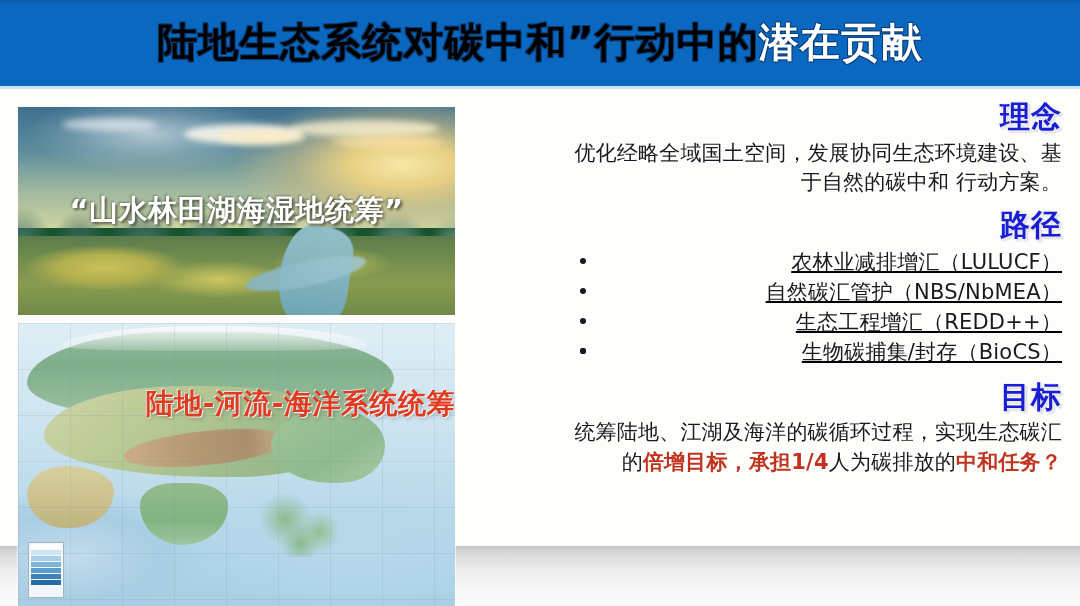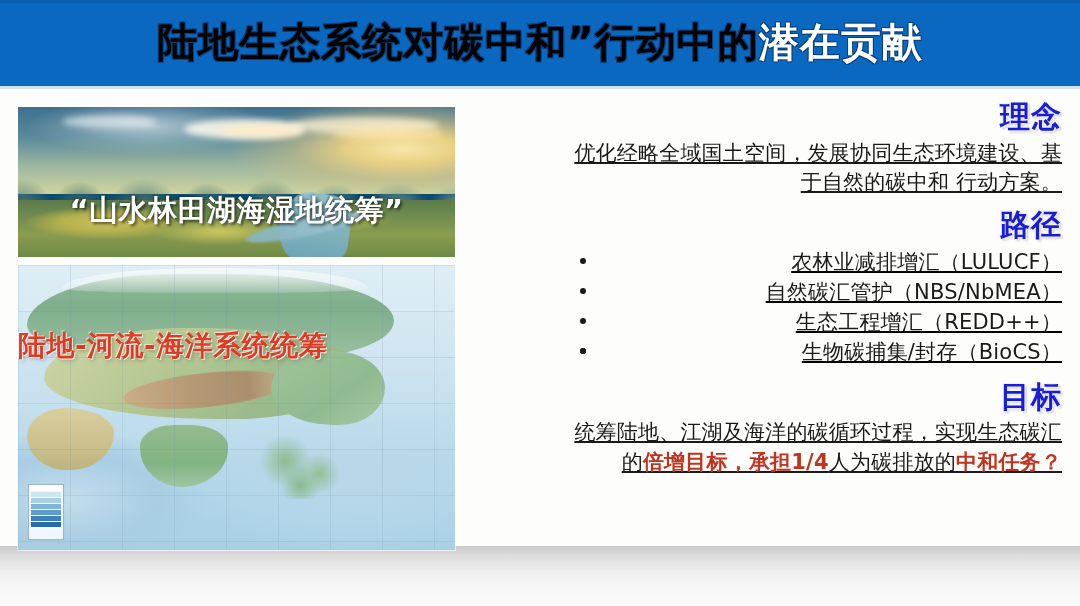--- a/index.html
+++ b/index.html
@@ -82,23 +82,23 @@
     position: absolute;
     left: 18px;
     top: 107px;
     width: 437px;
     z-index: 3;
   }
 
   .photo-frame {
     position: relative;
     width: 437px;
-    height: 150px;
+    height: 208px;
     overflow: hidden;
-    background: #0c4a6e;
+    background: #14532d;
     box-shadow: 0 0 0 1px rgba(255,255,255,0.6);
   }
   
   .photo-sky {
     position: absolute; left: 0; top: 0; width: 100%; height: 58%;
     background:
       radial-gradient(ellipse 55% 80% at 88% 48%, #f6e7a8 0%, #e8d083 22%, rgba(206,188,130,0.55) 45%, rgba(120,150,150,0) 72%),
       radial-gradient(ellipse 40% 46% at 30% 22%, rgba(255,255,255,0.55) 0%, rgba(220,230,235,0.18) 45%, rgba(255,255,255,0) 70%),
       linear-gradient(to bottom, #3e6f8e 0%, #5b8a9c 35%, #9db79f 68%, #cfd4a0 100%);
   }
@@ -269,21 +269,21 @@
     background: rgba(255,255,255,0.82);
     border: 1px solid #9fb4c2;
   }
   .map-legend i {
     display: block; height: 5px; margin: 1px 2px;
   }
   .map-caption {
     position: absolute;
     left: 0; right: 0;
     top: 62px;
-    text-align: left;
+    text-align: right;
     font-size: 28px;
     font-weight: bold;
     color: #e03a21;
     letter-spacing: 0.5px;
     white-space: nowrap;
     text-shadow: 1px 1px 0 rgba(255,255,255,0.85), -1px -1px 0 rgba(255,255,255,0.6), 2px 2px 4px rgba(0,0,0,0.25);
     z-index: 4;
   }
 
   
@@ -306,21 +306,20 @@
       -1px -1px 0 #f2f2f6,
       2px 2px 2px rgba(120,120,140,0.45);
   }
   .sec-body {
     font-size: 21px;
     color: #1a1a1a;
     line-height: 1.42;
     margin-left: 62px;
     margin-top: 4px;
     letter-spacing: 0.2px;
-    text-decoration: underline;
   }
   .sec-body .hl {
     color: #c0341f;
     font-weight: bold;
   }
   .bullets {
     list-style: none;
     margin: 4px 0 0 0;
     padding: 0 0 0 88px;
     text-decoration: underline;

